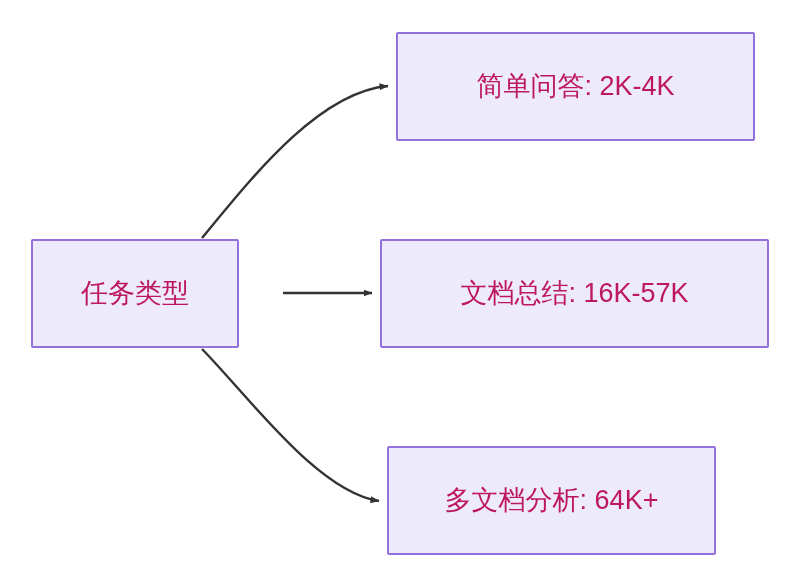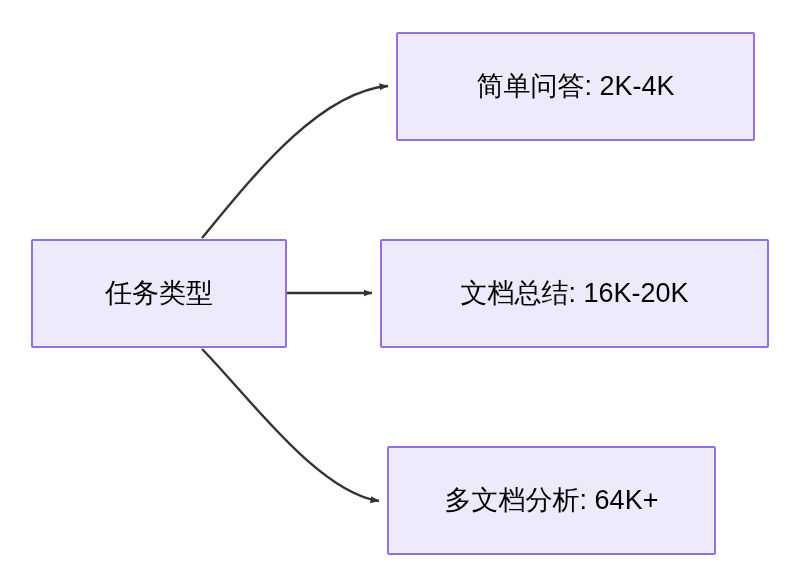--- a/index.html
+++ b/index.html
@@ -33,31 +33,31 @@
     box-sizing: border-box;
     background: #ECEAFB;
     border: 2px solid #9370DB;
     border-radius: 2px;
     display: flex;
     align-items: center;
     justify-content: center;
     z-index: 2;
   }
   .node-label {
-    color: #000000;
+    color: #be185d;
     font-size: 27px;
     line-height: 1.2;
     font-weight: 400;
     white-space: nowrap;
     letter-spacing: 0px;
   }
   #node-root {
     left: 31px;
     top: 239px;
-    width: 256px;
+    width: 208px;
     height: 109px;
   }
   #node-simple-qa {
     left: 396px;
     top: 32px;
     width: 359px;
     height: 109px;
   }
   #node-doc-summary {
     left: 380px;
@@ -93,20 +93,20 @@
 
   <div class="node" id="node-root">
     <span class="node-label">任务类型</span>
   </div>
 
   <div class="node" id="node-simple-qa">
     <span class="node-label">简单问答: 2K-4K</span>
   </div>
 
   <div class="node" id="node-doc-summary">
-    <span class="node-label">文档总结: 16K-20K</span>
+    <span class="node-label">文档总结: 16K-57K</span>
   </div>
 
   <div class="node" id="node-multi-doc">
     <span class="node-label">多文档分析: 64K+</span>
   </div>
 
 </div>
 
 </body></html>

